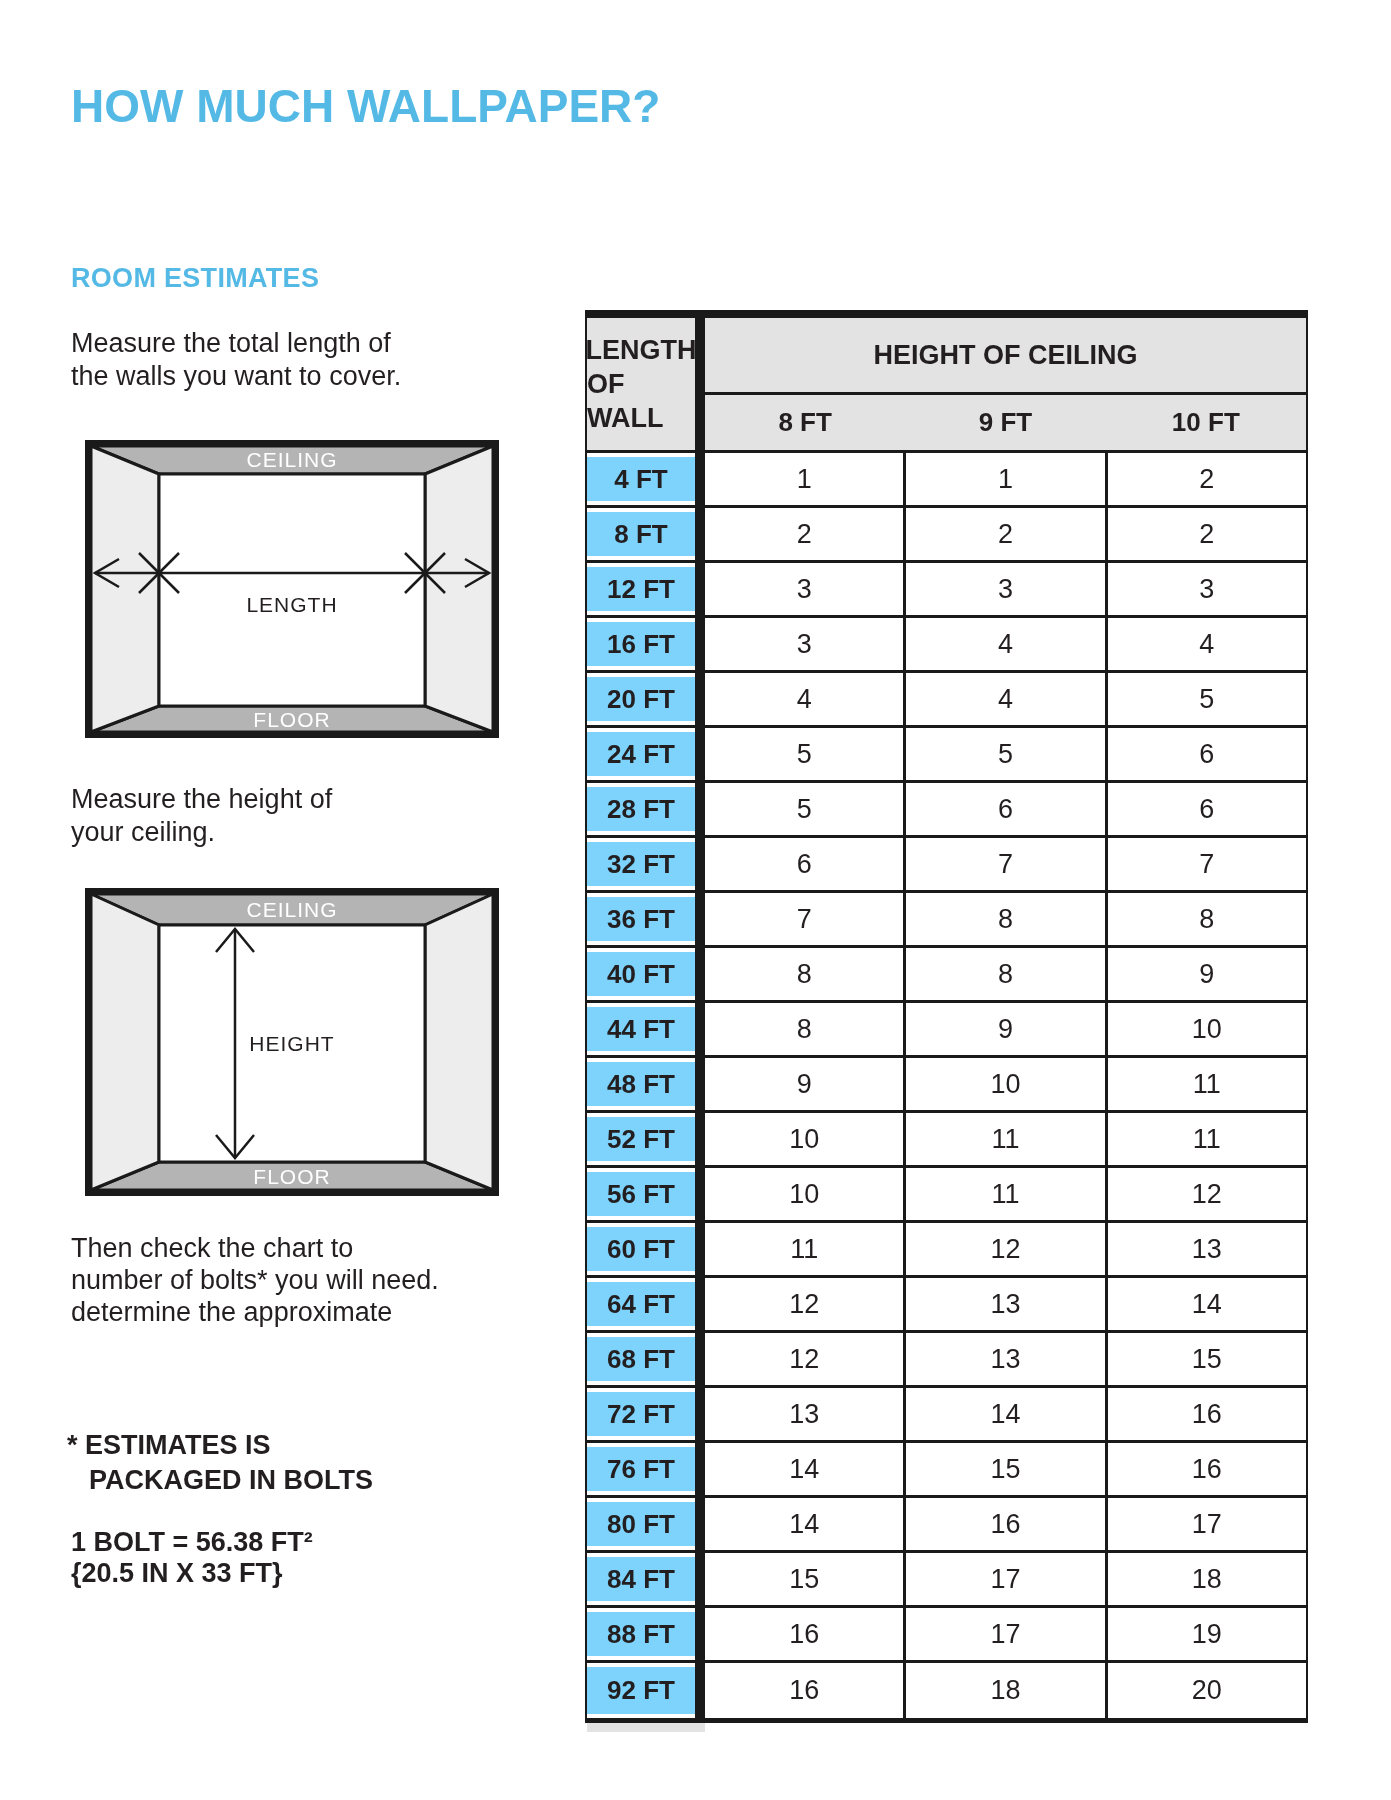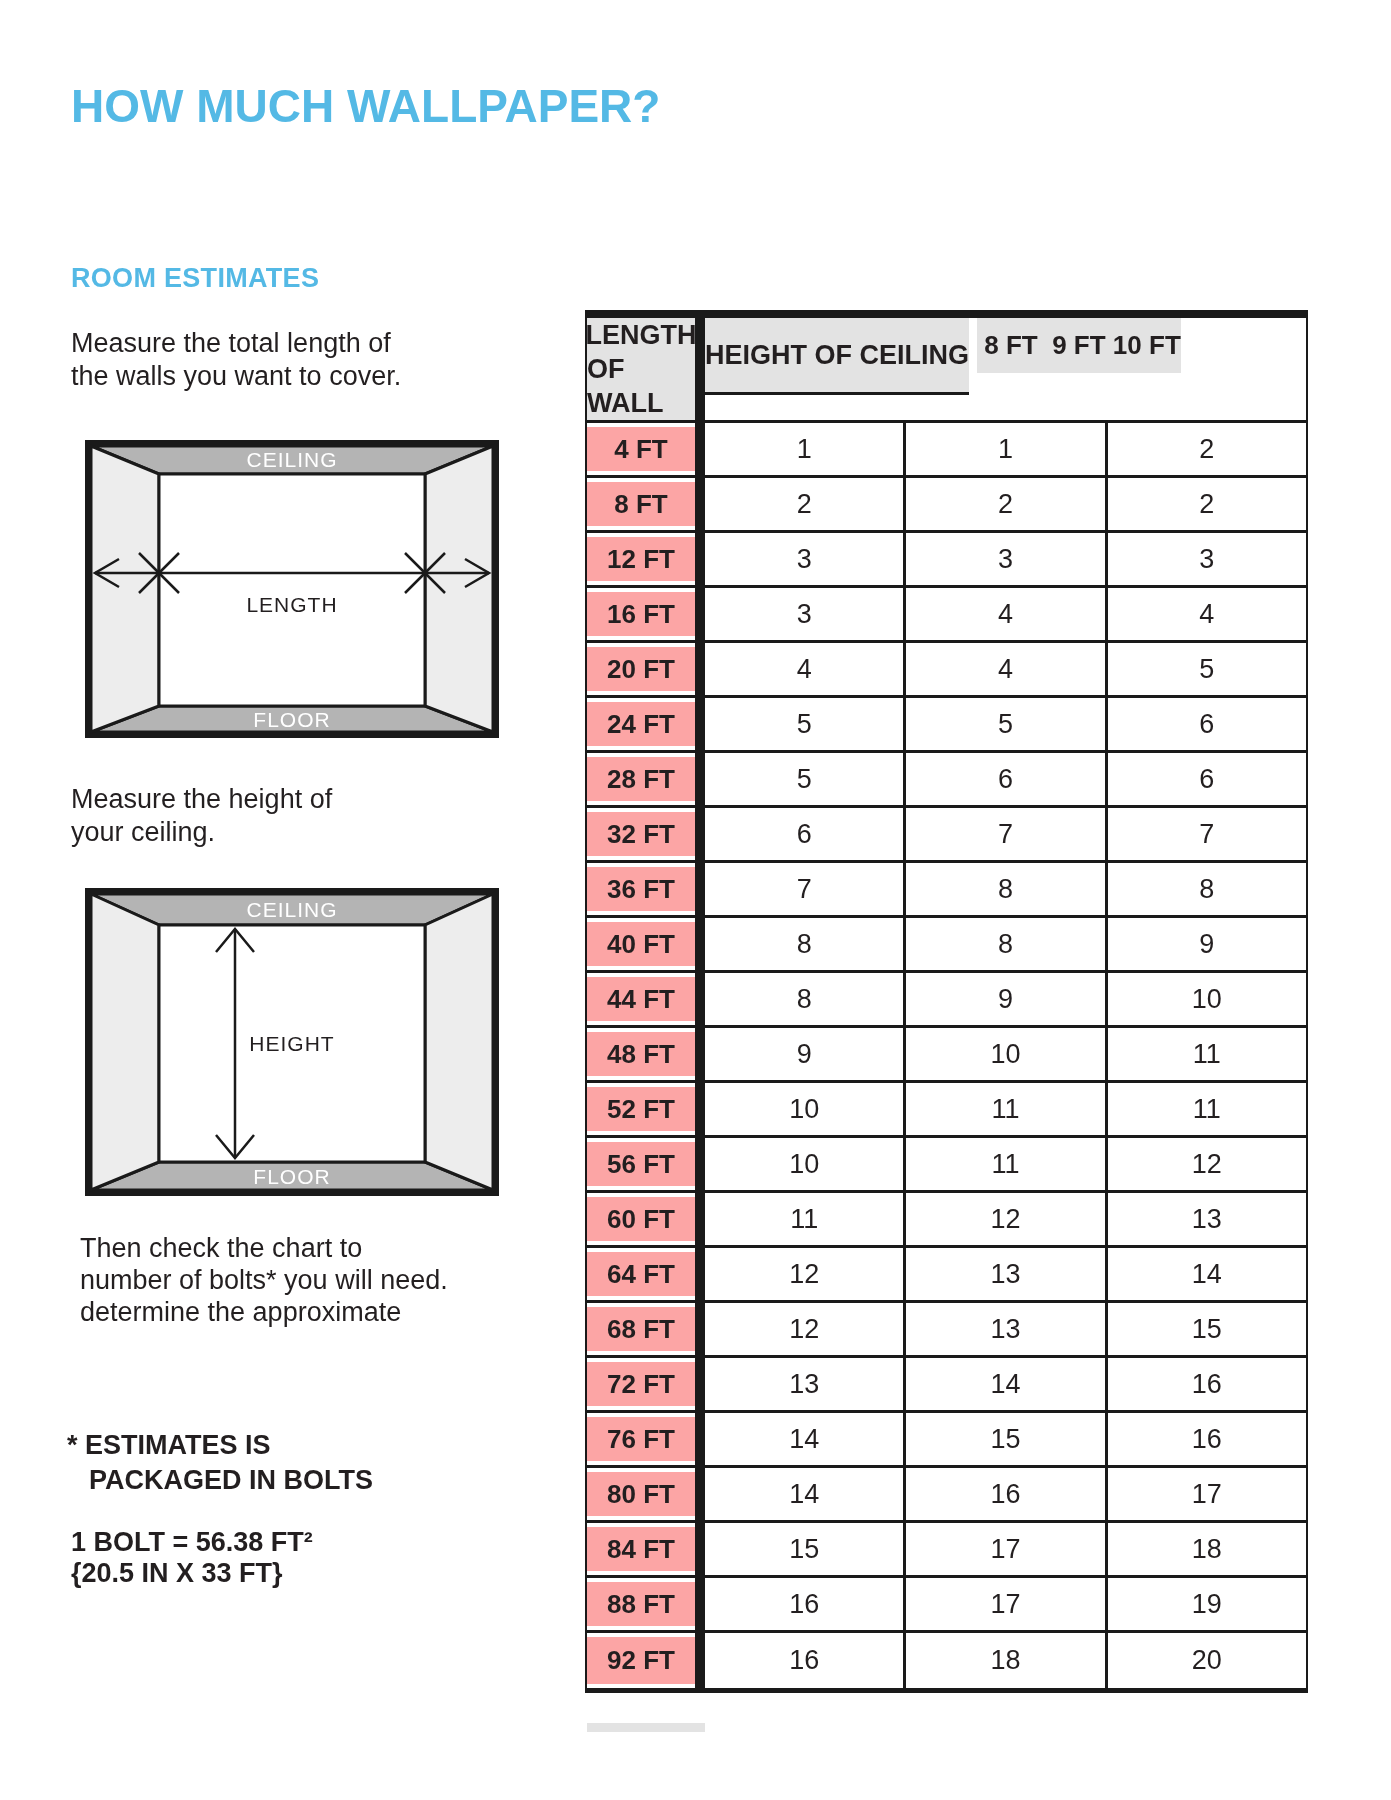--- a/index.html
+++ b/index.html
@@ -33,36 +33,36 @@
     border-left:2px solid #1A1A1A;
     border-right:2px solid #1A1A1A;
     background:#fff;
   }
   .thead { display:flex; border-bottom:3px solid #1A1A1A; }
   .thead-label {
     width:108px; border-right:10px solid #1A1A1A; background:#E3E3E3;
     display:flex; flex-direction:column; align-items:center; justify-content:center;
     font-weight:bold; font-size:27px; line-height:34px;
   }
-  .thead-right { flex:1; display:flex; flex-direction:row;gap:8px; }
+  .thead-right { flex:1; display:flex; flex-direction:column; }
   .tier1 {
     height:74px; background:#E3E3E3; border-bottom:3px solid #1A1A1A;
     display:flex; align-items:center; justify-content:center;
     font-weight:bold; font-size:27px;
   }
   .tier2 { height:55px; background:#E3E3E3; display:grid; grid-template-columns:repeat(3,1fr); }
   .tier2 > div {
     display:flex; align-items:center; justify-content:center;
     font-weight:bold; font-size:26px;
   }
   .trow { display:flex; height:55px; box-sizing:border-box; border-bottom:3px solid #1A1A1A; }
   .trow:last-child { border-bottom:none; }
   .trow-label { width:118px; box-sizing:border-box; border-right:10px solid #1A1A1A; display:flex; }
   .trow-label-inner {
-    flex:1; margin:4px 0; background:#fca5a5;
+    flex:1; margin:4px 0; background:#7dd3fc;
     display:flex; align-items:center; justify-content:center;
     font-weight:bold; font-size:26px;
   }
   .tval {
     flex:1; background:#fff; display:flex; align-items:center; justify-content:center;
     font-size:27px;
   }
   .tval + .tval { border-left:3px solid #1A1A1A; }
 
   .gray-tab { background:#E3E3E3; }
@@ -124,21 +124,21 @@
     <g stroke="#1A1A1A" stroke-width="2.5" fill="none">
       <line x1="150" y1="41" x2="150" y2="270"></line>
       <polyline points="131,64 150,41 169,64"></polyline>
       <polyline points="131,247 150,270 169,247"></polyline>
     </g>
     <text x="207" y="29" text-anchor="middle" fill="#ffffff">CEILING</text>
     <text x="207" y="163" text-anchor="middle" fill="#231F20">HEIGHT</text>
     <text x="207" y="296" text-anchor="middle" fill="#ffffff">FLOOR</text>
   </svg>
 
-  <div class="abs body-text" style="left:80px; top:1232px; line-height:32px;">
+  <div class="abs body-text" style="left:71px; top:1232px; line-height:32px;">
     <div>Then check the chart to</div>
     <div>number of bolts* you will need.</div>
     <div>determine the approximate</div>
   </div>
 
   <div class="abs foot-bold" style="left:67px; top:1428px;">
     <div>* ESTIMATES IS</div>
     <div class="indent2">PACKAGED IN BOLTS</div>
   </div>
 

